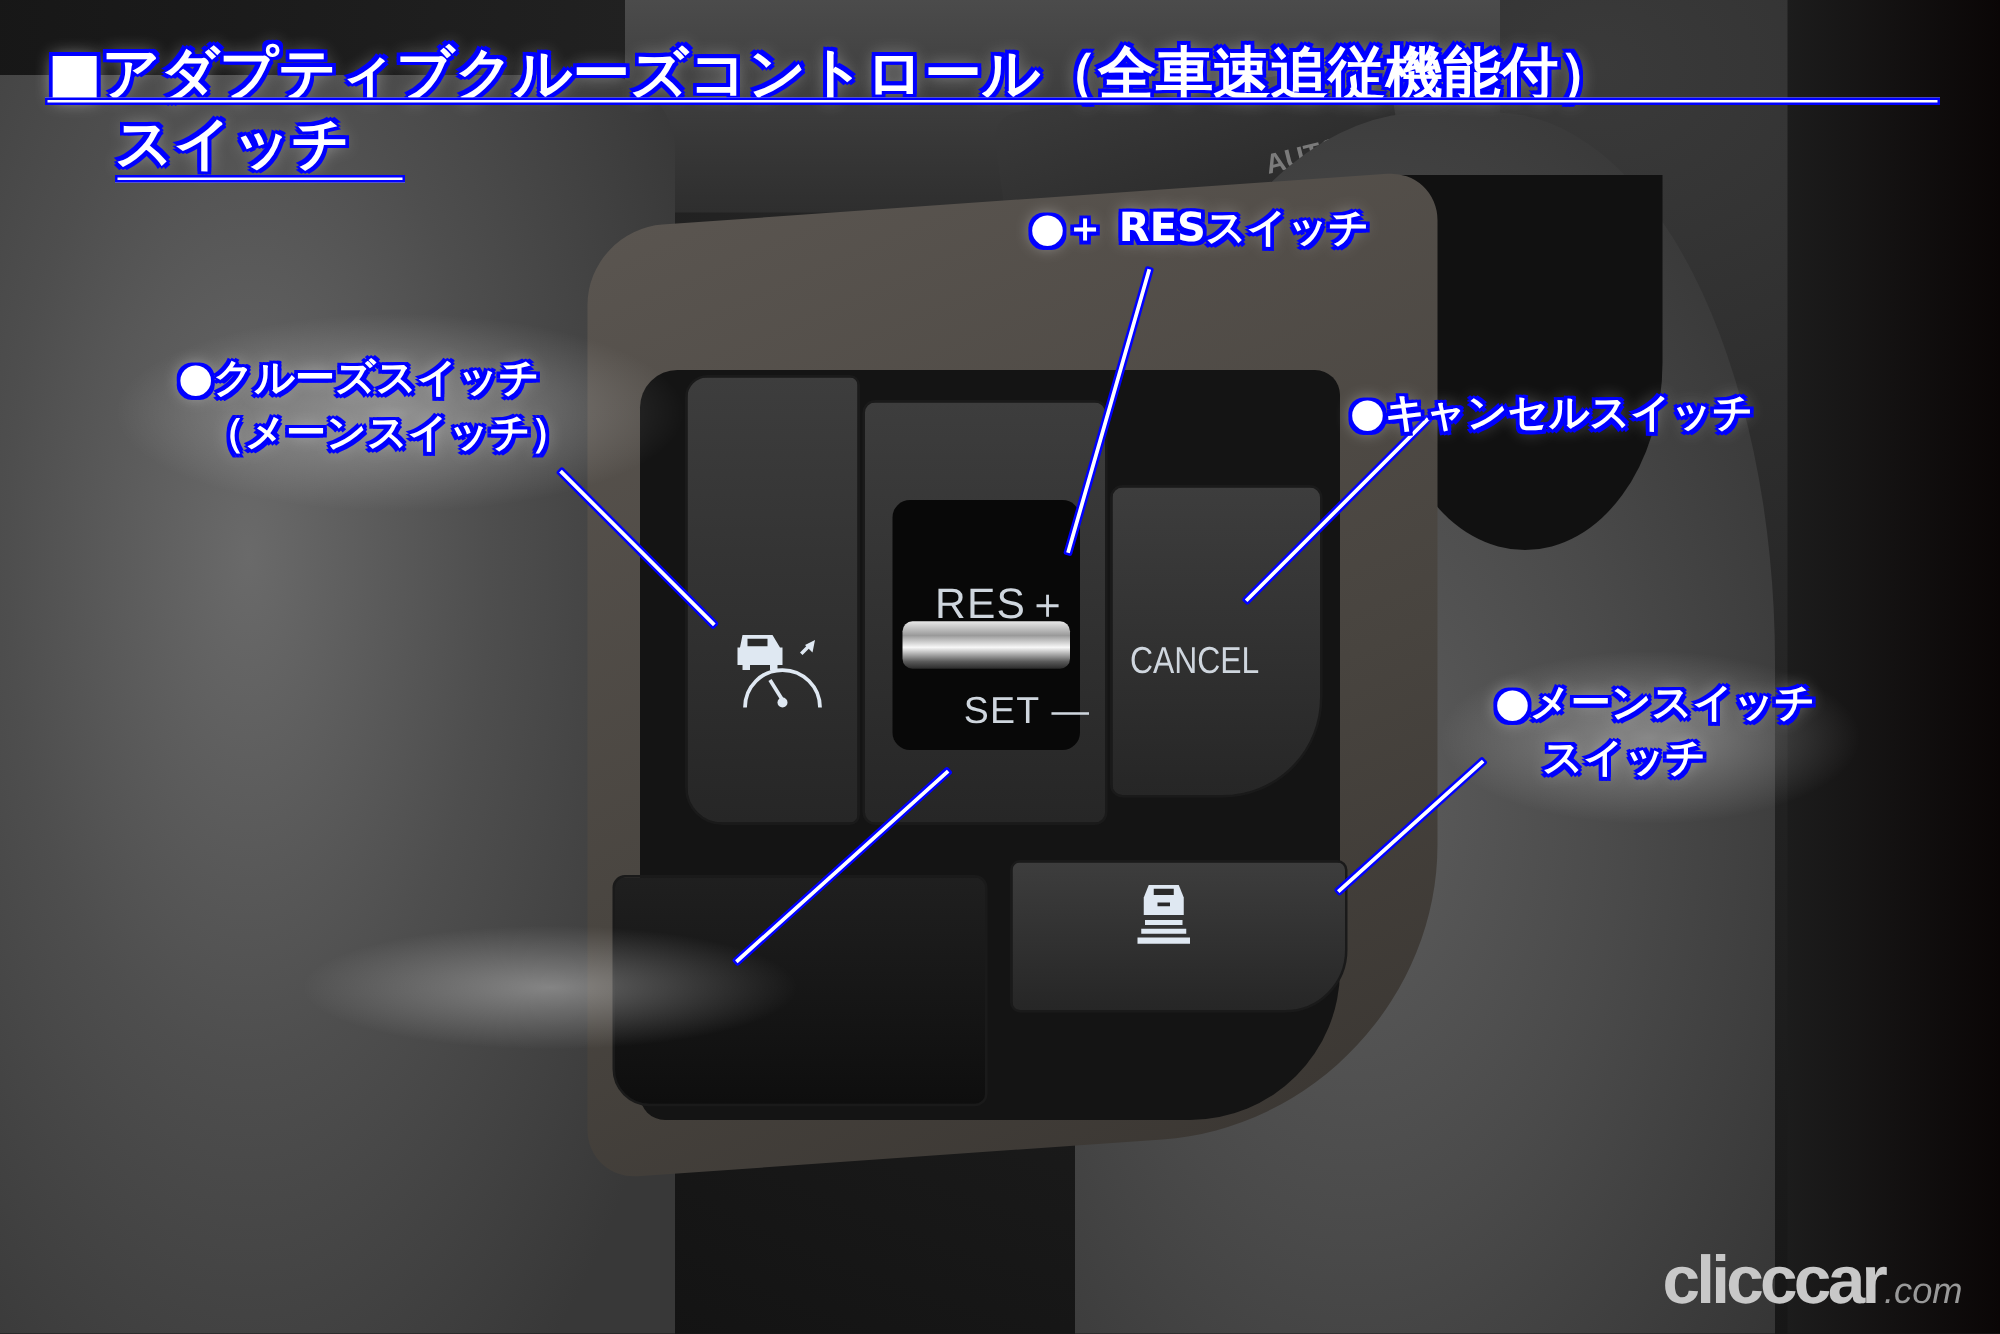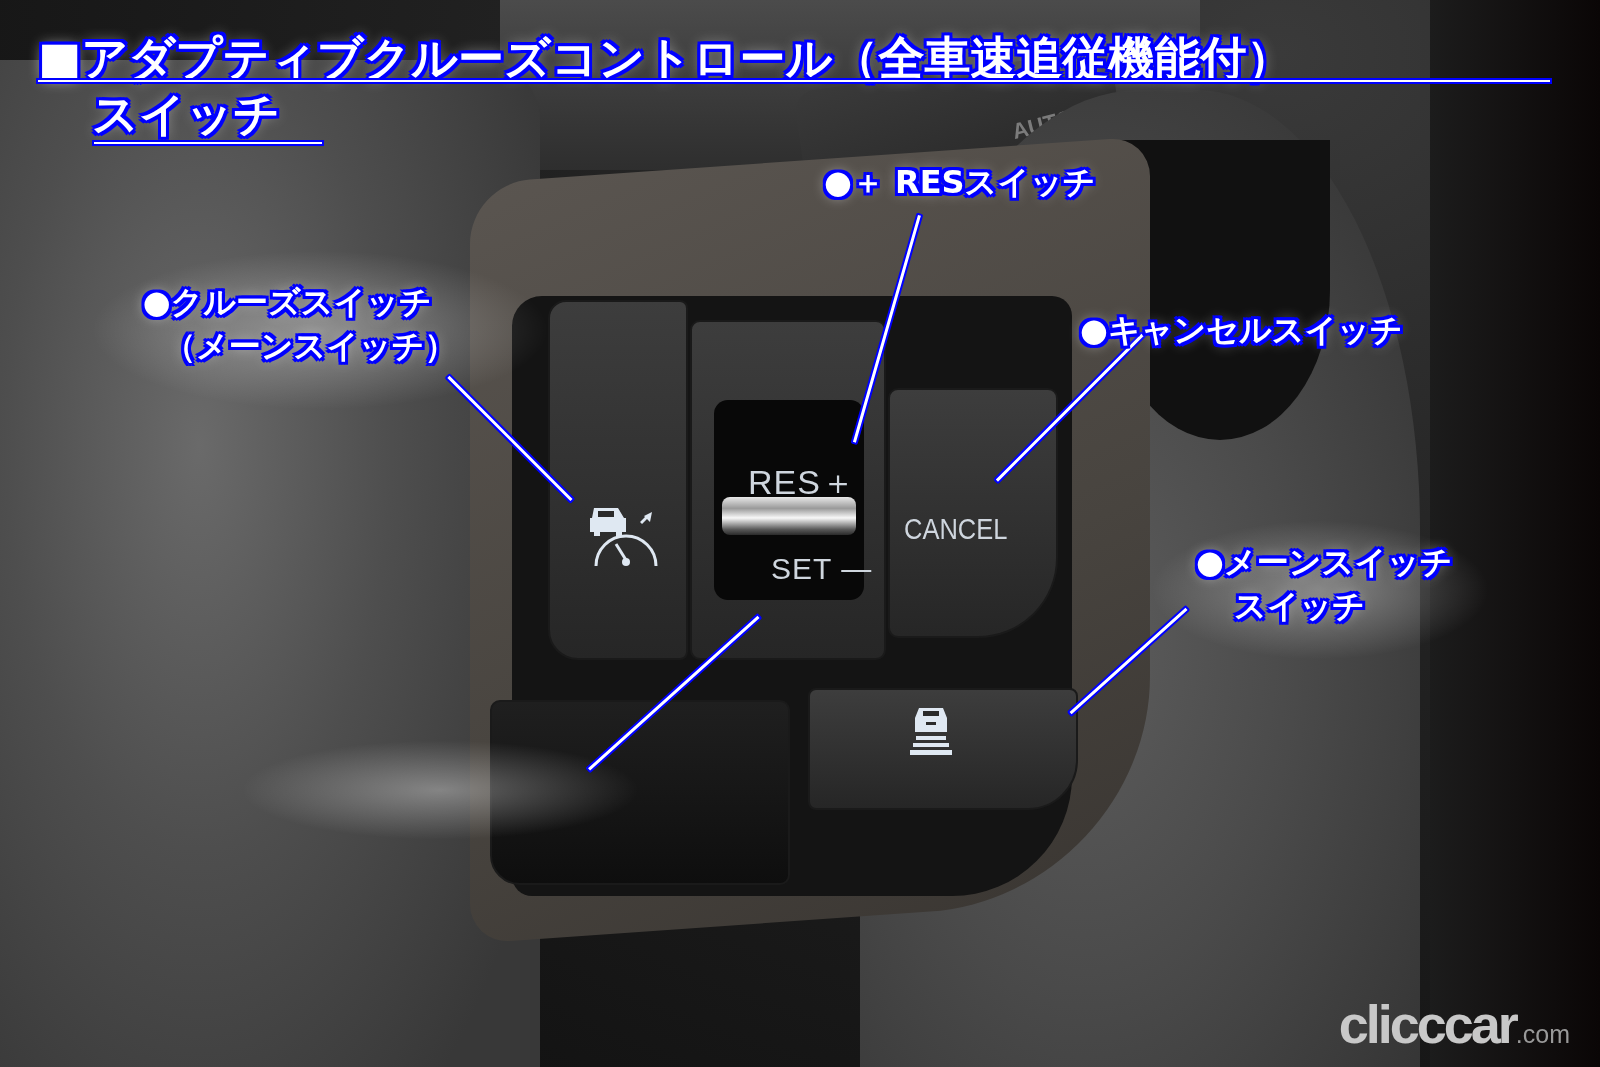--- a/index.html
+++ b/index.html
@@ -71,21 +71,21 @@
   .title-underline { position: absolute; height: 6px; background: #fff; border: 2px solid #0000ff; }
 
   .glow { position: absolute; border-radius: 50%;
     background: radial-gradient(ellipse, rgba(255,255,255,0.35) 0%, rgba(255,255,255,0) 70%); }
 
   .leader { position: absolute; height: 7px; background: #fff; border: 2px solid #0000ff;
     transform-origin: 0 50%; border-radius: 2px; }
 
   .watermark { position: absolute; right: 30px; bottom: 12px; color: #c8c8c8;
     font-family: "Liberation Sans", sans-serif; font-weight: bold; font-size: 54px; letter-spacing: -3px; }
-  .watermark small { font-size: 25px; font-weight: normal; letter-spacing: 0; color: #999; }
+  .watermark small { font-size: 29px; font-weight: normal; letter-spacing: 0; color: #999; font-style: italic; }
 </style>
 </head>
 <body>
 
 <div class="scene">
   <div class="dash"></div>
   <div class="stalk"></div>
   <span class="stalk-text" style="left:1012px;top:112px;transform:rotate(-14deg);">AUTO</span>
 
   <div class="wheel-left"></div>

